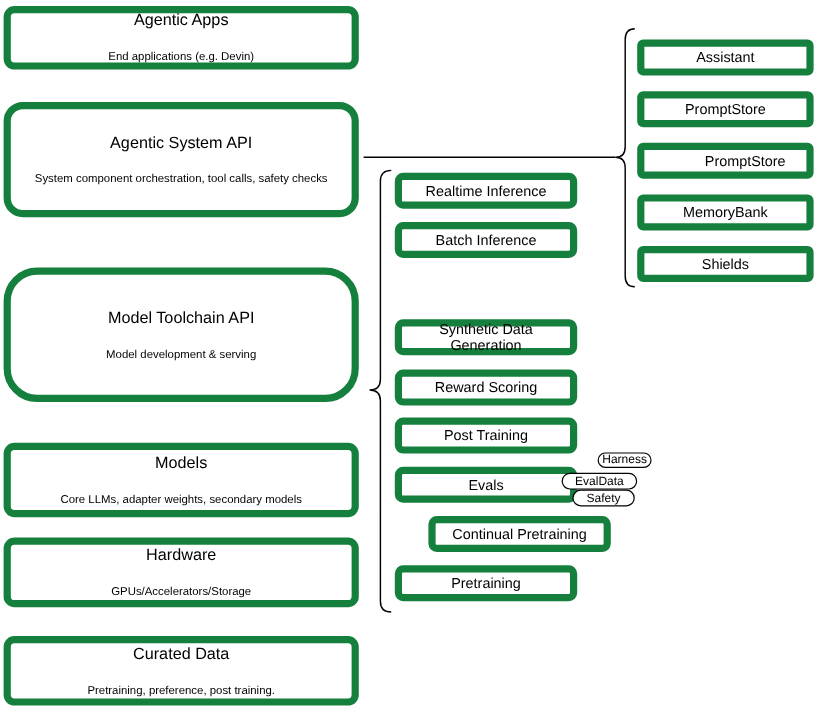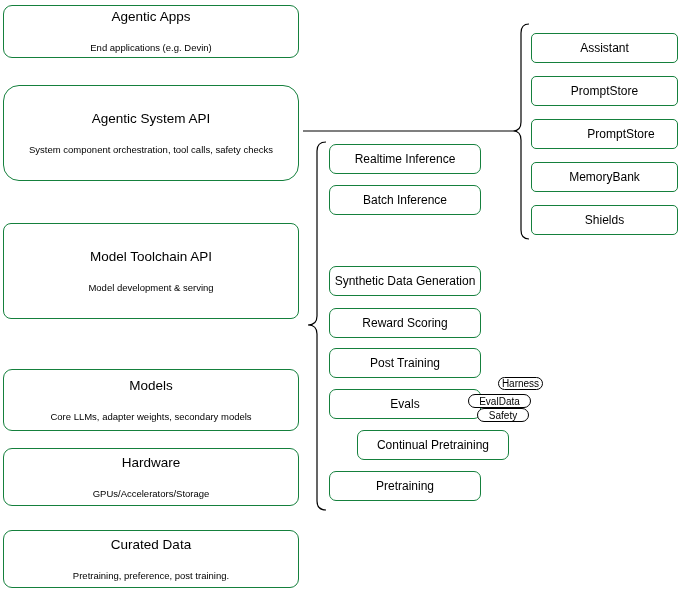--- a/index.html
+++ b/index.html
@@ -18,21 +18,21 @@
   }
   .connectors {
     position: absolute;
     left: 0; top: 0;
     width: 682px; height: 591px;
     z-index: 1;
   }
   .box {
     position: absolute;
     background: #ffffff;
-    border: 1px solid #15803d;
+    border: 6px solid #15803d;
     box-sizing: border-box;
     display: flex;
     flex-direction: column;
     align-items: center;
     justify-content: center;
     text-align: center;
     z-index: 2;
   }
   .left-box { left: 3px; width: 296px; }
   .box .title { font-size: 13.5px; line-height: 1.25; }
@@ -72,21 +72,21 @@
   <div class="box left-box" style="top:5px; height:53px; border-radius:9px;">
     <div class="title">Agentic Apps</div>
     <div class="subtitle">End applications (e.g. Devin)</div>
   </div>
 
   <div class="box left-box" style="top:85px; height:96px; border-radius:16px;">
     <div class="title">Agentic System API</div>
     <div class="subtitle">System component orchestration, tool calls, safety checks</div>
   </div>
 
-  <div class="box left-box" style="top:223px; height:96px; border-radius:8px;">
+  <div class="box left-box" style="top:223px; height:112px; border-radius:28px;">
     <div class="title">Model Toolchain API</div>
     <div class="subtitle">Model development &amp; serving</div>
   </div>
 
   <div class="box left-box" style="top:369px; height:62px; border-radius:9px;">
     <div class="title">Models</div>
     <div class="subtitle">Core LLMs, adapter weights, secondary models</div>
   </div>
 
   <div class="box left-box" style="top:448px; height:58px; border-radius:9px;">

